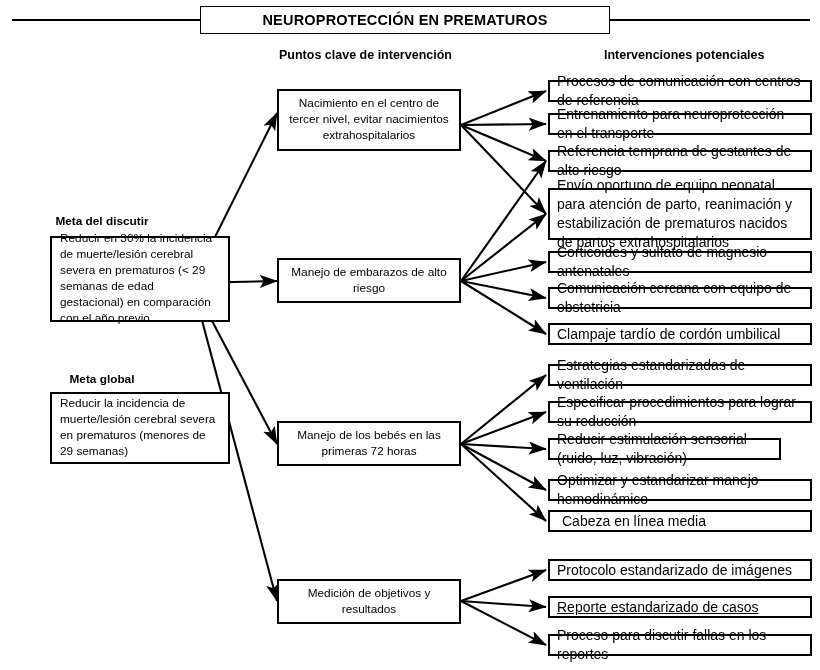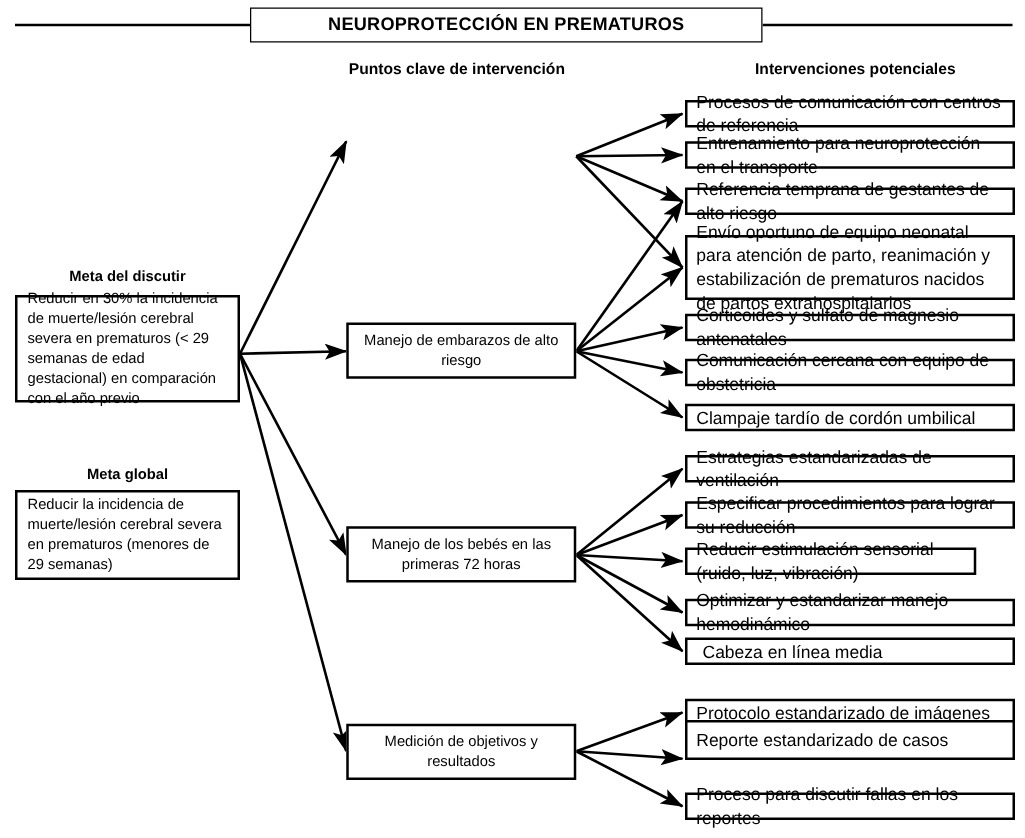--- a/index.html
+++ b/index.html
@@ -59,20 +59,21 @@
     display: flex;
     align-items: center;
     z-index: 2;
   }
   .node .txt {
     width: 100%;
     line-height: 1.35;
   }
   .goal {
     padding: 14px 8px;
+    margin-left: 38px;
   }
   .goal .txt {
     font-size: 11.8px;
     text-align: left;
   }
   .goal-label {
     position: absolute;
     font-size: 11.8px;
     font-weight: bold;
     white-space: nowrap;
@@ -160,20 +161,23 @@
   <div class="goal-label" style="left:12px; top:214px; width:180px;">Meta del discutir</div>
   <div class="node goal" style="left:12px; top:236px; width:180px; height:86px;">
     <span class="txt">Reducir en 30% la incidencia de muerte/lesión cerebral severa en prematuros (&lt; 29 semanas de edad gestacional) en comparación con el año previo</span>
   </div>
 
   <div class="goal-label" style="left:12px; top:372px; width:180px;">Meta global</div>
   <div class="node goal" style="left:12px; top:392px; width:180px; height:72px;">
     <span class="txt">Reducir la incidencia de muerte/lesión cerebral severa en prematuros (menores de 29 semanas)</span>
   </div>
 
+  <div class="node key" style="left:277px; top:89px; width:184px; height:62px;">
+    <span class="txt">Nacimiento en el centro de tercer nivel, evitar nacimientos extrahospitalarios</span>
+  </div>
   <div class="node key" style="left:277px; top:258px; width:184px; height:45px;">
     <span class="txt">Manejo de embarazos de alto riesgo</span>
   </div>
   <div class="node key" style="left:277px; top:421px; width:184px; height:45px;">
     <span class="txt">Manejo de los bebés en las primeras 72 horas</span>
   </div>
   <div class="node key" style="left:277px; top:579px; width:184px; height:45px;">
     <span class="txt">Medición de objetivos y resultados</span>
   </div>
 
@@ -209,20 +213,20 @@
   </div>
   <div class="node interv" style="left:548px; top:479px; width:264px; height:22px;">
     <span class="txt">Optimizar y estandarizar manejo hemodinámico</span>
   </div>
   <div class="node interv" style="left:548px; top:510px; width:264px; height:22px;padding-left:12px;">
     <span class="txt">Cabeza en línea media</span>
   </div>
   <div class="node interv" style="left:548px; top:559px; width:264px; height:22px;">
     <span class="txt">Protocolo estandarizado de imágenes</span>
   </div>
-  <div class="node interv" style="left:548px; top:576px; width:264px; height:32px;">
+  <div class="node interv" style="left:548px; top:596px; width:264px; height:22px;text-decoration:underline;">
     <span class="txt">Reporte estandarizado de casos</span>
   </div>
   <div class="node interv" style="left:548px; top:634px; width:264px; height:22px;">
     <span class="txt">Proceso para discutir fallas en los reportes</span>
   </div>
 
 </div>
 
 </body></html>

